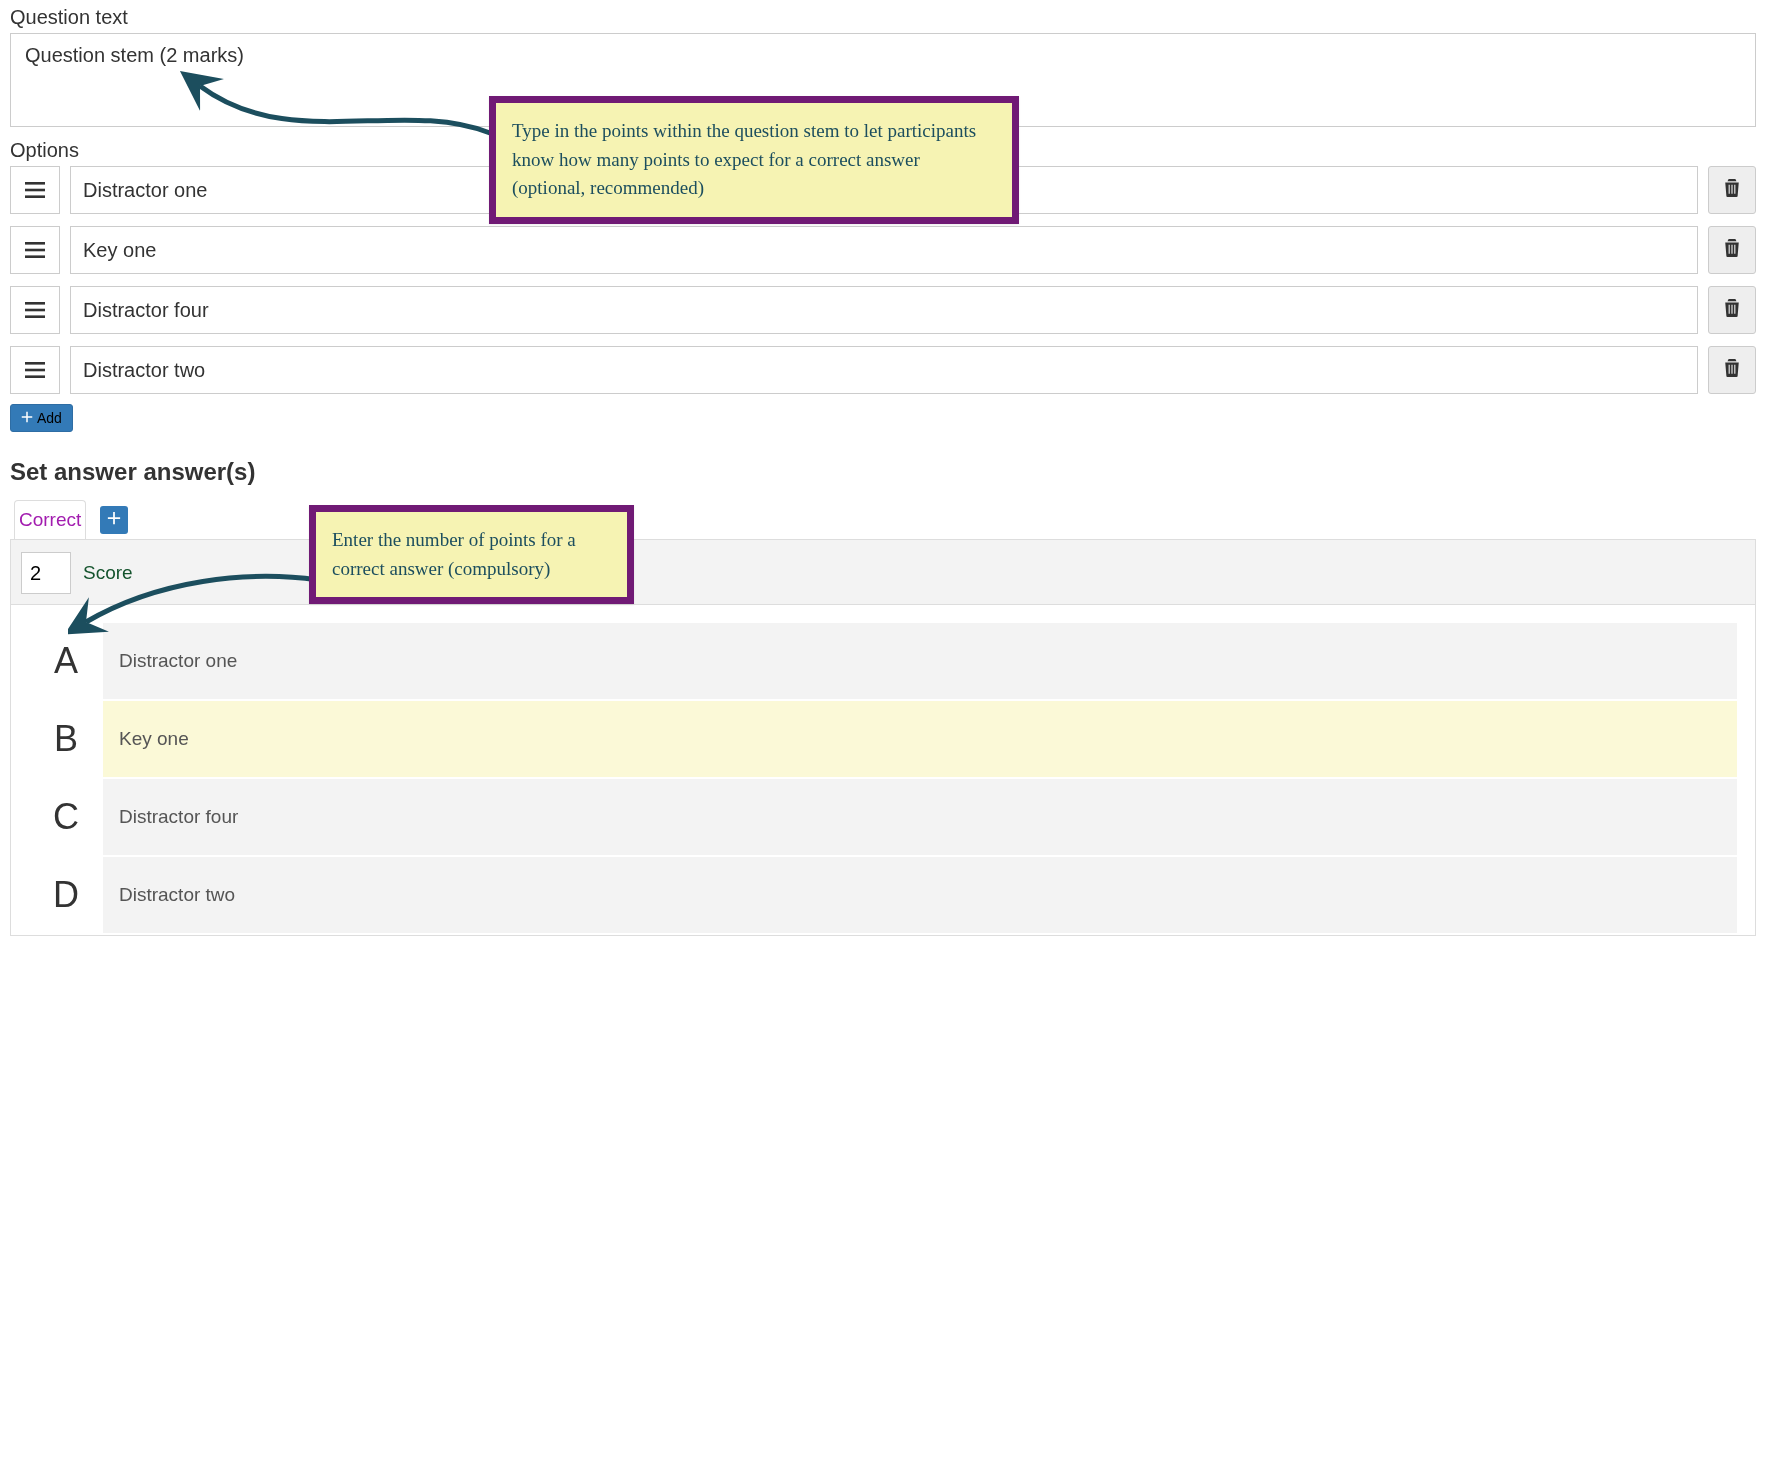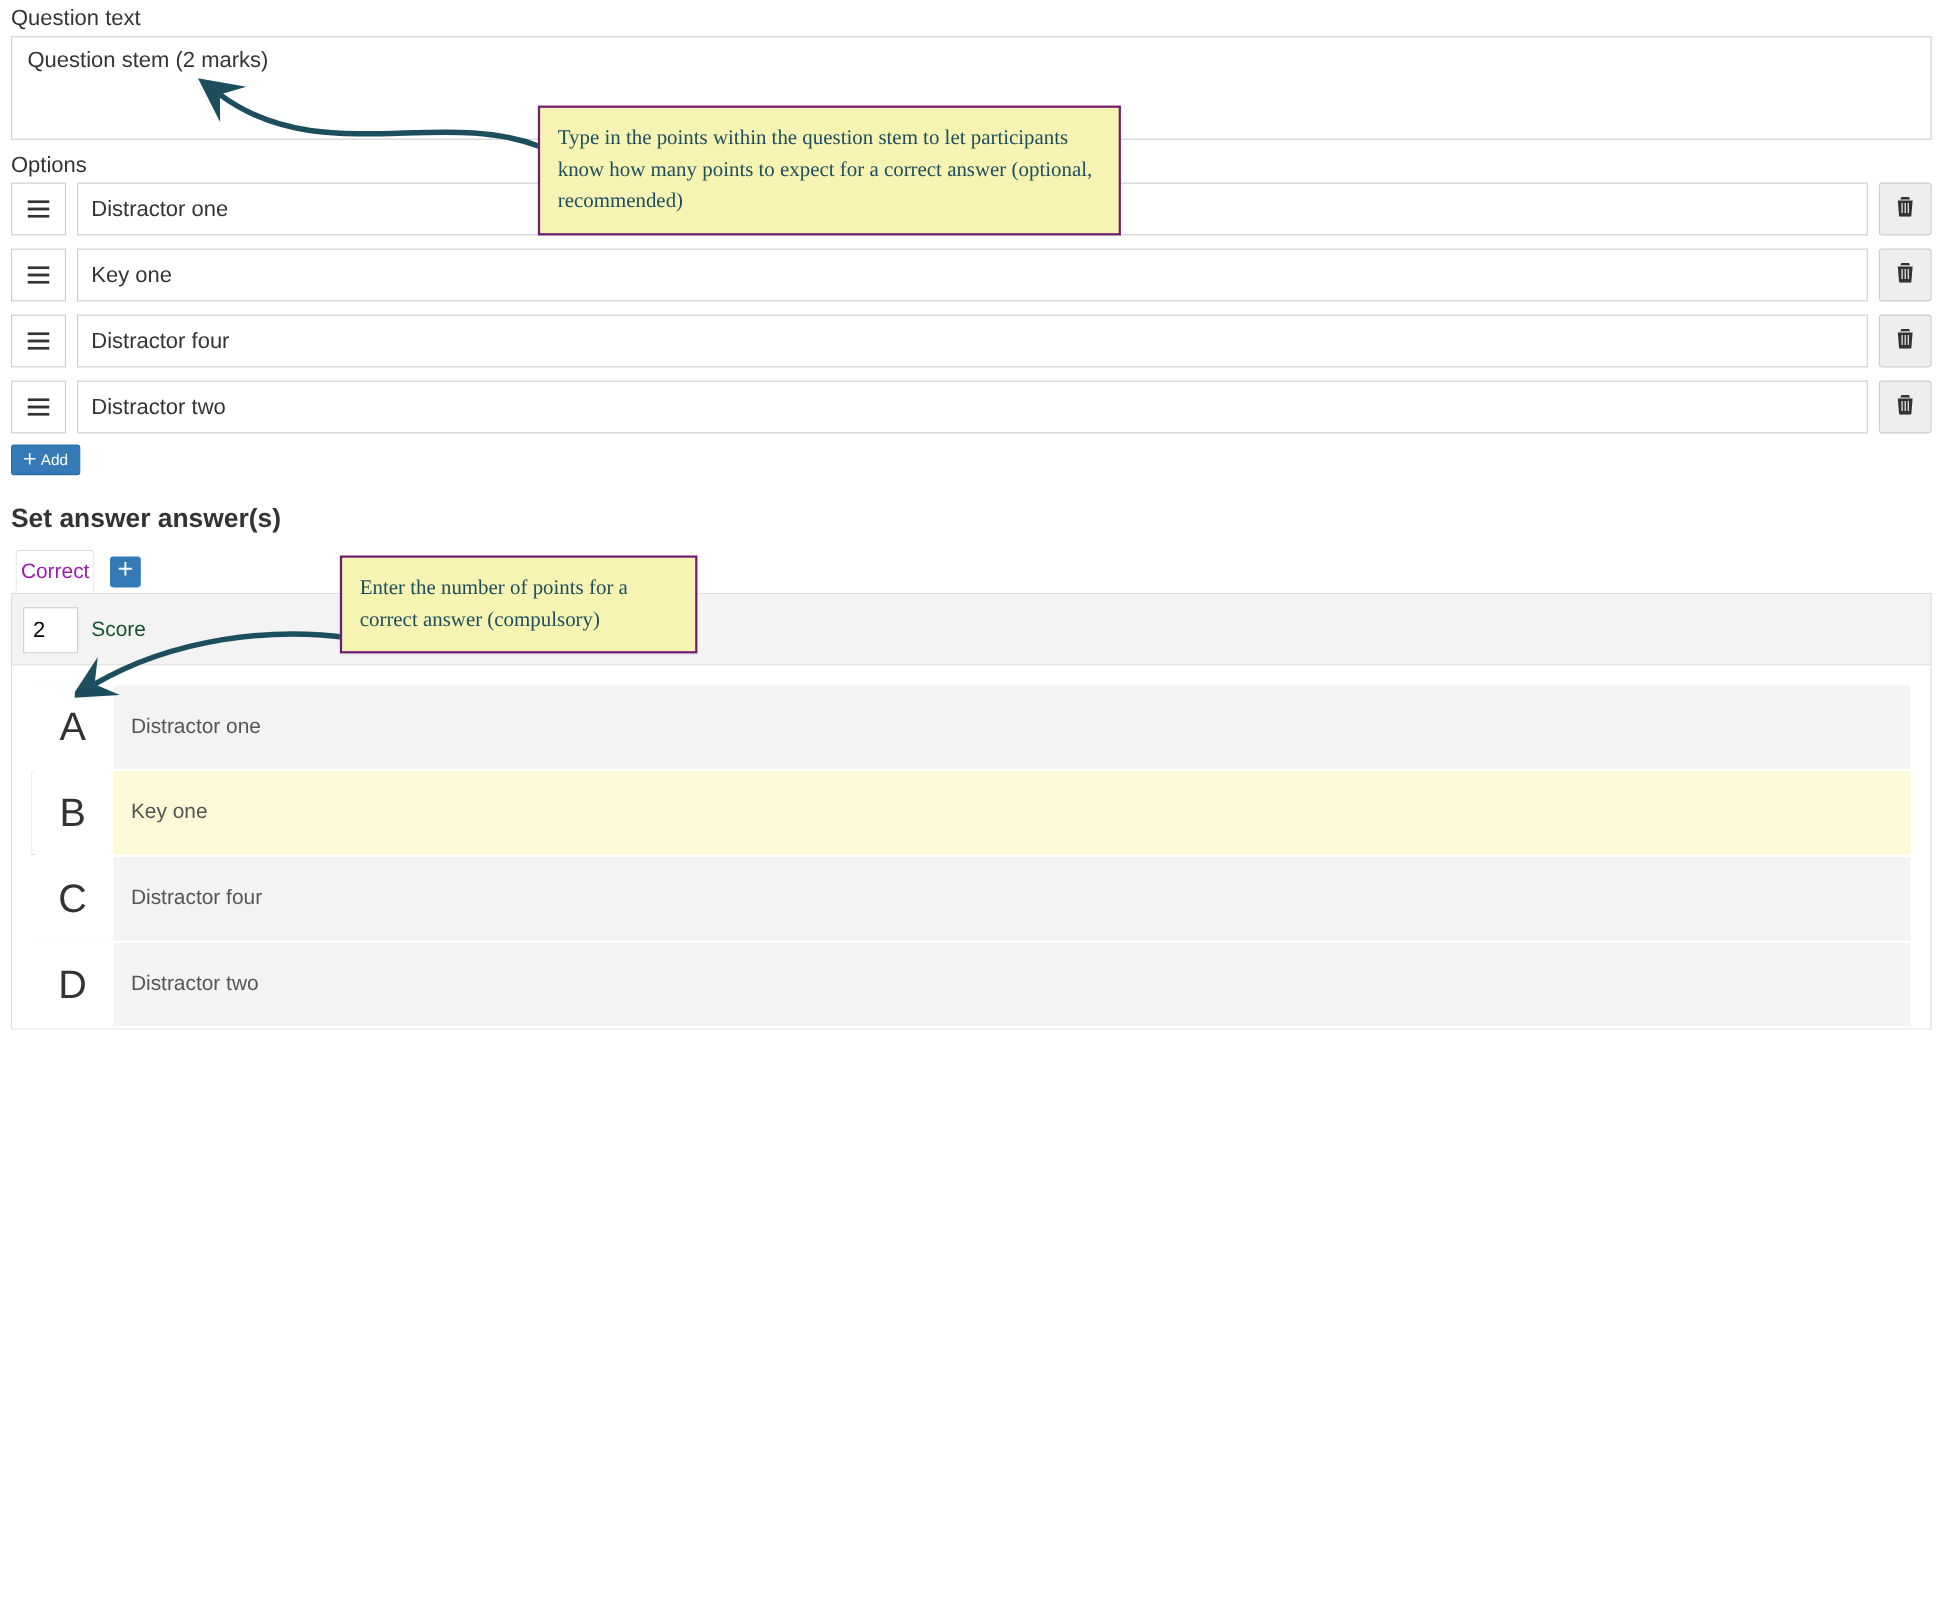--- a/index.html
+++ b/index.html
@@ -53,21 +53,21 @@
     display: flex;
     align-items: center;
     justify-content: center;
     cursor: pointer;
     border-radius: 3px;
   }
   .delete-btn svg { width: 16px; height: 18px; fill: #333; }
   .add-btn {
     background: #337ab7;
     border: 1px solid #2e6da4;
-    color: #ffffff;
+    color: #000000;
     font-size: 14px;
     padding: 5px 10px;
     border-radius: 3px;
     display: inline-flex;
     align-items: flex-start;
     gap: 4px;
     cursor: pointer;
   }
   .add-btn svg { width: 12px; height: 12px; fill: #fff; }
   .correct-heading {
@@ -148,21 +148,21 @@
     display: flex;
     align-items: center;
     padding-left: 14px;
     font-size: 19px;
     color: #555;
   }
   
   .callout {
     position: absolute;
     background: #f6f3b3;
-    border: 2px solid #701a75;
+    border: 7px solid #701a75;
     padding: 14px 16px;
     font-family: "Comic Sans MS", "Segoe Script", cursive;
     color: #1c4e5e;
     font-size: 19px;
     line-height: 1.5;
     z-index: 10;
     box-shadow: 0 1px 2px rgba(0,0,0,0.08);
   }
   .arrow-svg { position: absolute; z-index: 9; pointer-events: none; }
 </style>

